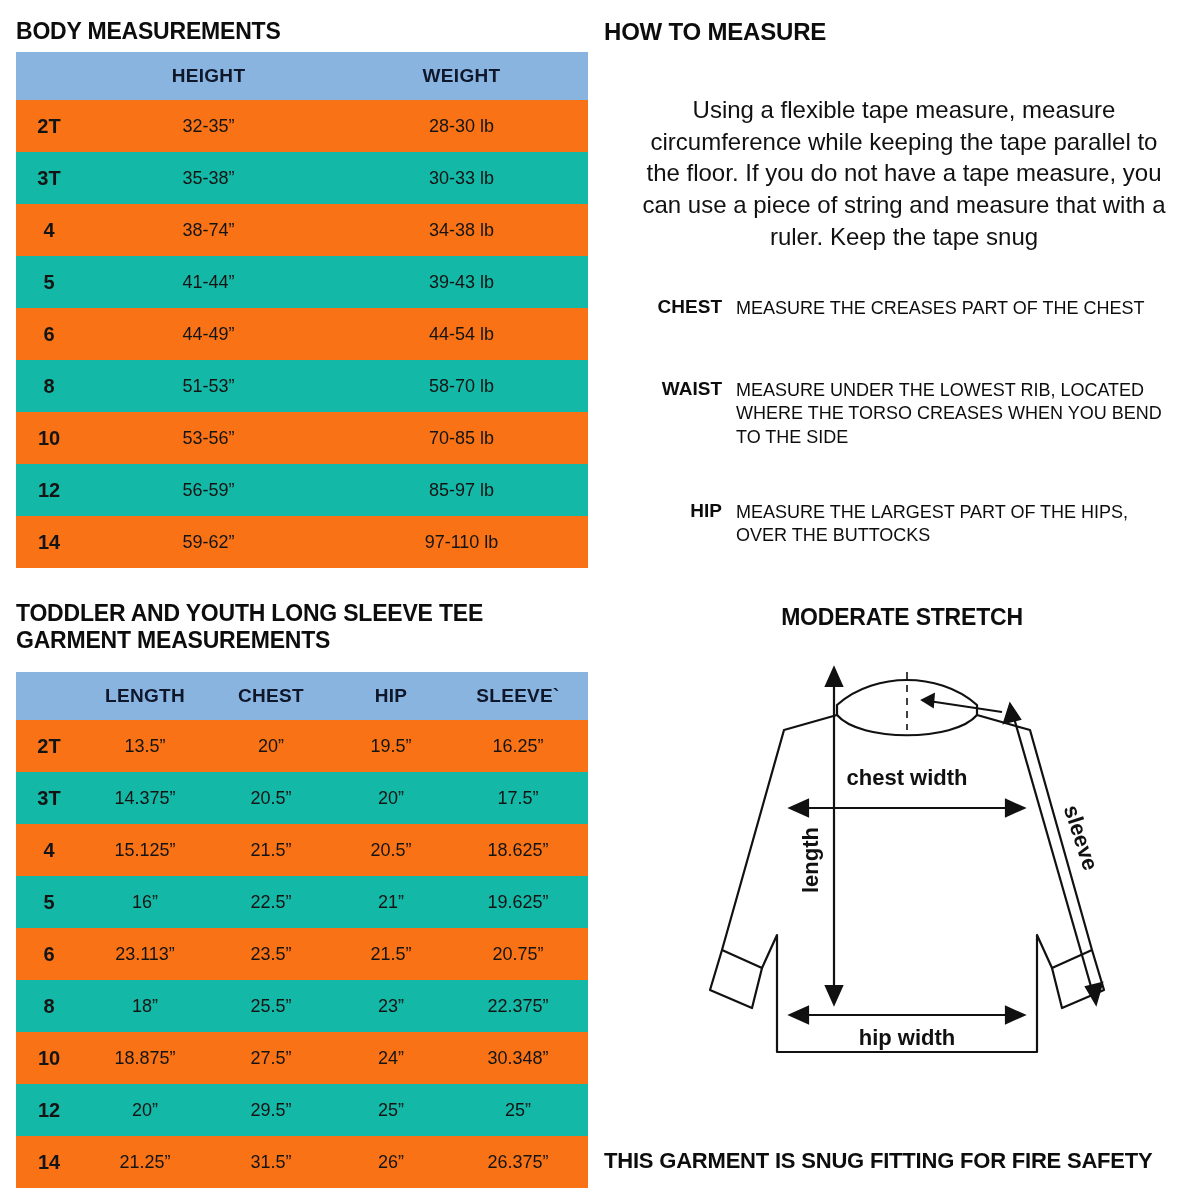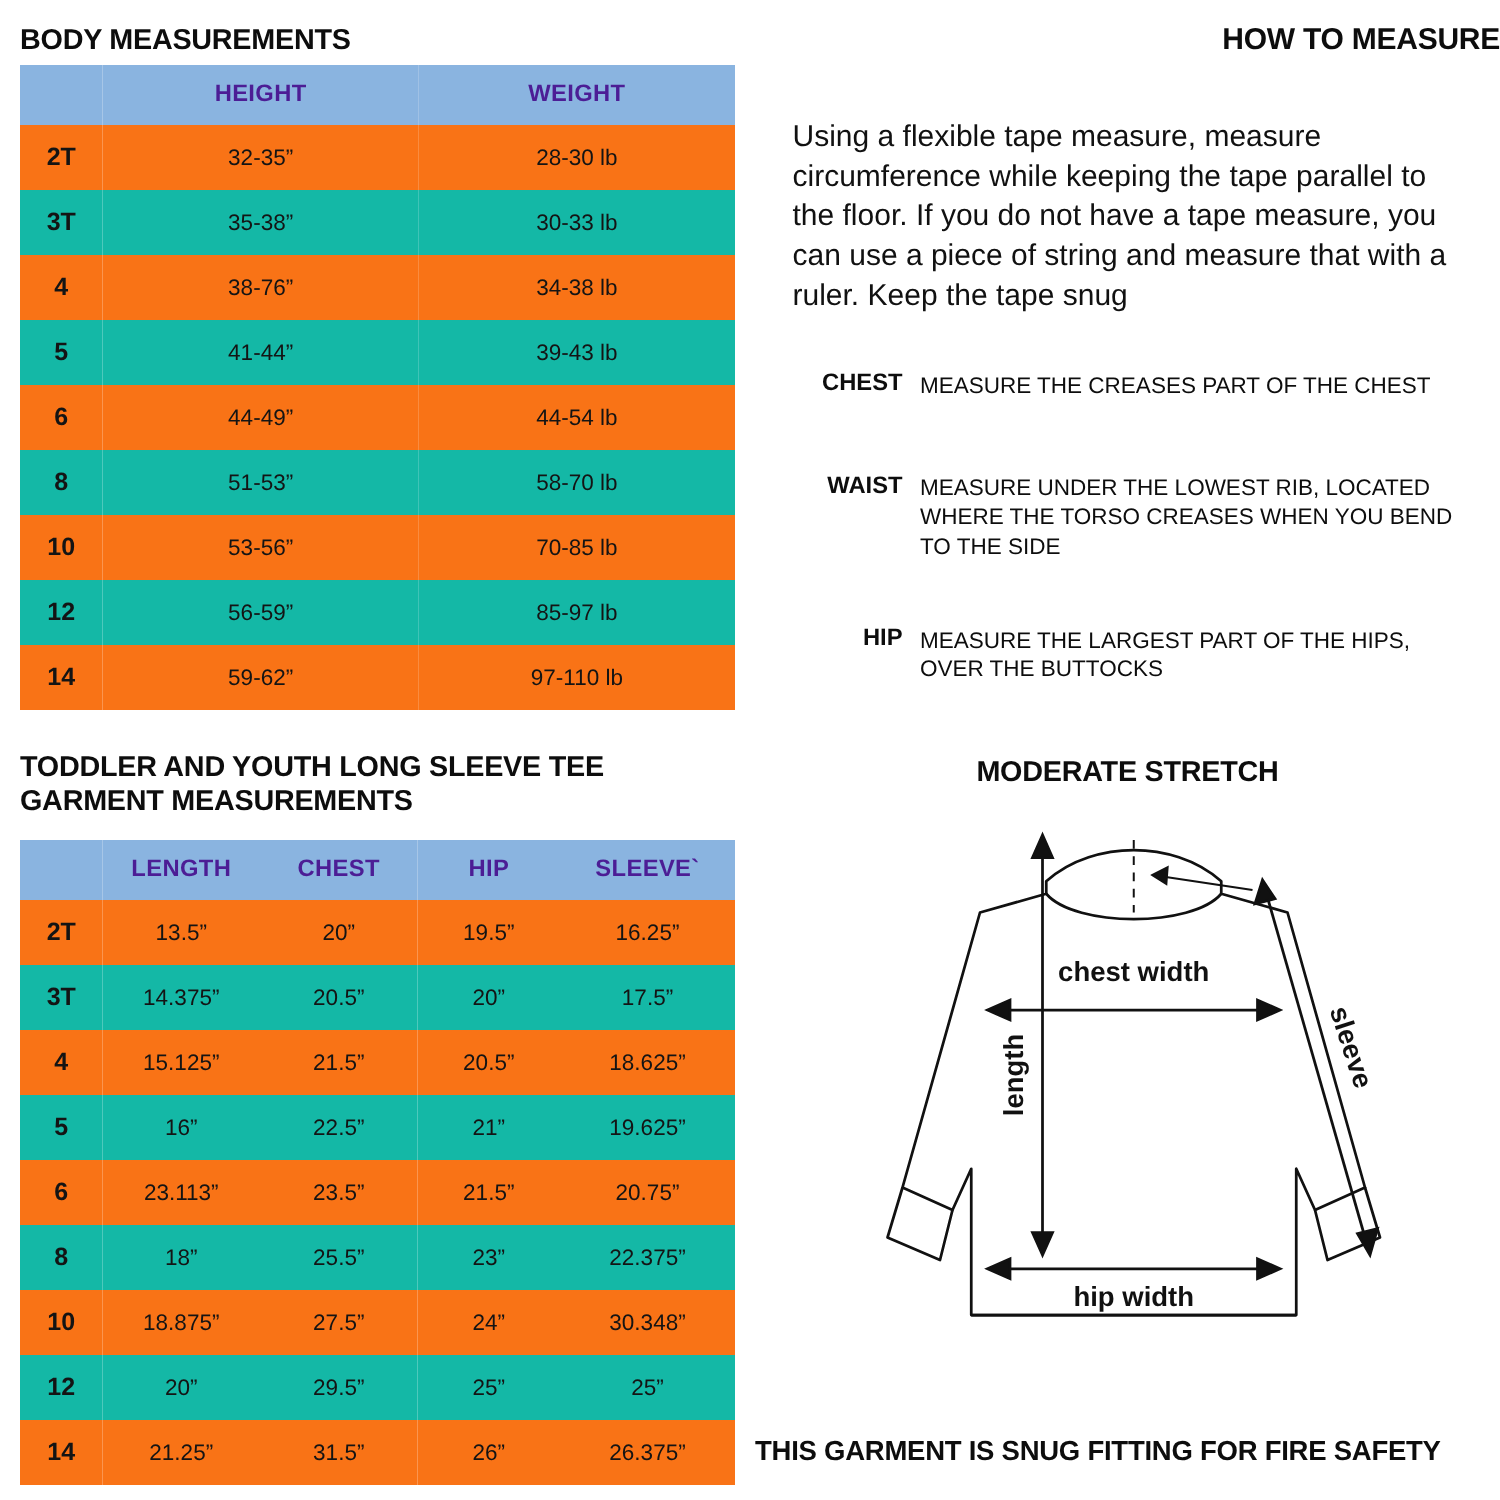--- a/index.html
+++ b/index.html
@@ -63,21 +63,21 @@
   .sizetable {
     position: absolute;
     left: 16px;
     width: 572px;
   }
   #table-body-measurements { top: 52px; }
   #table-garment { top: 672px; }
 
   .sizetable thead th {
     background: #8ab4e0;
-    color: #4c1d95;
+    color: #0f172a;
     font-weight: bold;
     font-size: 19px;
     height: 46px;
     vertical-align: middle;
     text-align: center;
     letter-spacing: 0.3px;
   }
   .sizetable tbody td {
     height: 50px;
     vertical-align: middle;
@@ -98,30 +98,30 @@
     text-align: center;
     width: 66px;
   }
 
   
   #how-to-measure-title {
     position: absolute;
     left: 0;
     top: 18px;
     width: 596px;
-    text-align: right;
+    text-align: left;
     font-weight: bold;
     font-size: 24px;
   }
   #how-to-intro {
     position: absolute;
     left: 30px;
     top: 70px;
     width: 540px;
-    text-align: left;
+    text-align: center;
     font-size: 24px;
     line-height: 1.32;
     color: #111;
   }
   .measure-row {
     position: absolute;
     left: 30px;
     width: 548px;
   }
   .measure-row .m-label {
@@ -200,21 +200,21 @@
           <td>32-35”</td>
           <td>28-30 lb</td>
         </tr>
         <tr class="even">
           <td class="size-cell">3T</td>
           <td>35-38”</td>
           <td>30-33 lb</td>
         </tr>
         <tr class="odd">
           <td class="size-cell">4</td>
-          <td>38-76”</td>
+          <td>38-74”</td>
           <td>34-38 lb</td>
         </tr>
         <tr class="even">
           <td class="size-cell">5</td>
           <td>41-44”</td>
           <td>39-43 lb</td>
         </tr>
         <tr class="odd">
           <td class="size-cell">6</td>
           <td>44-49”</td>

